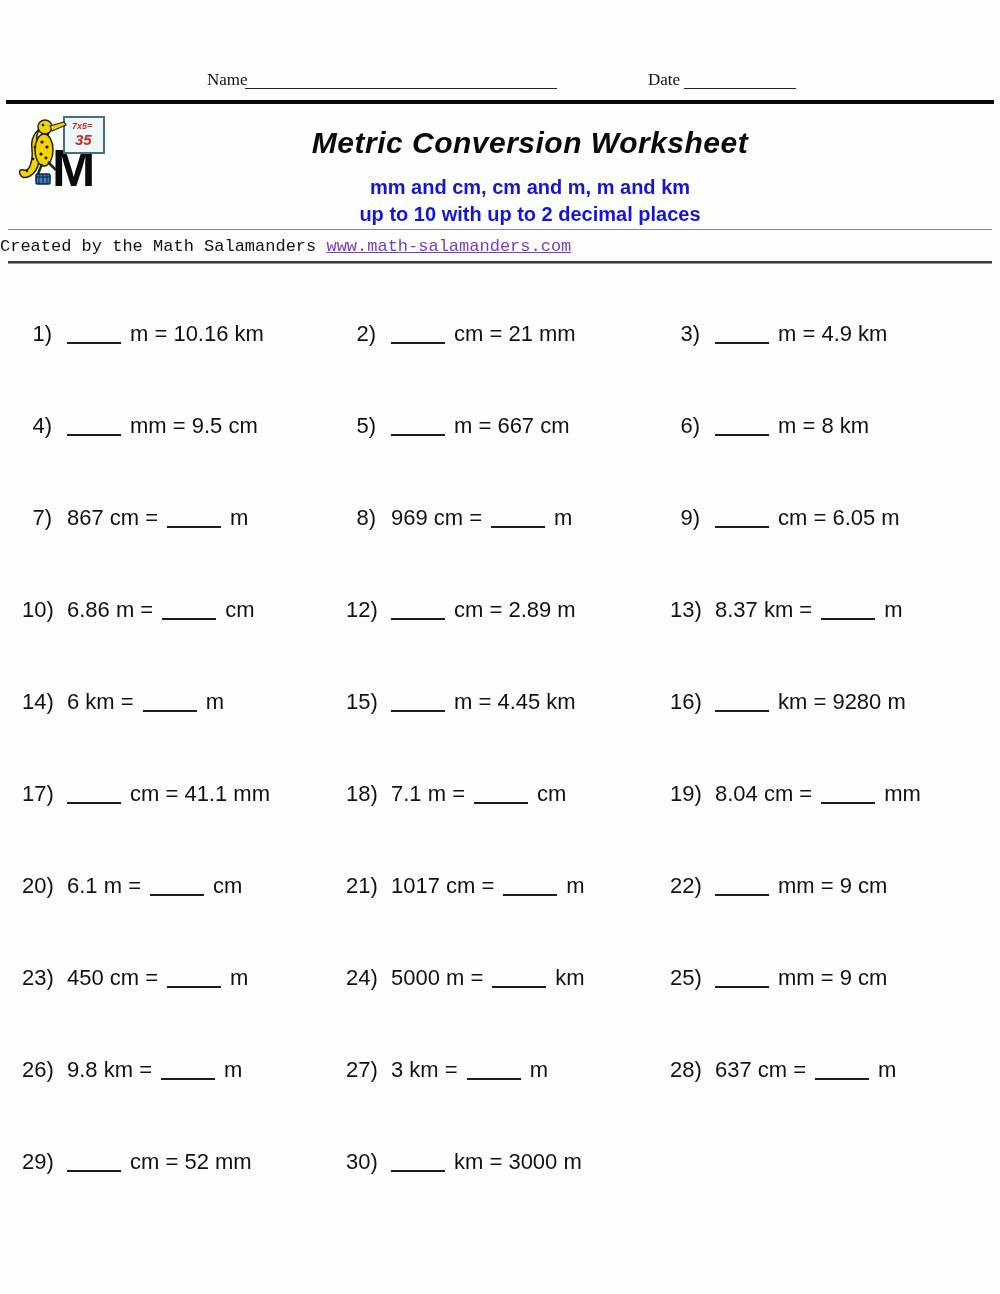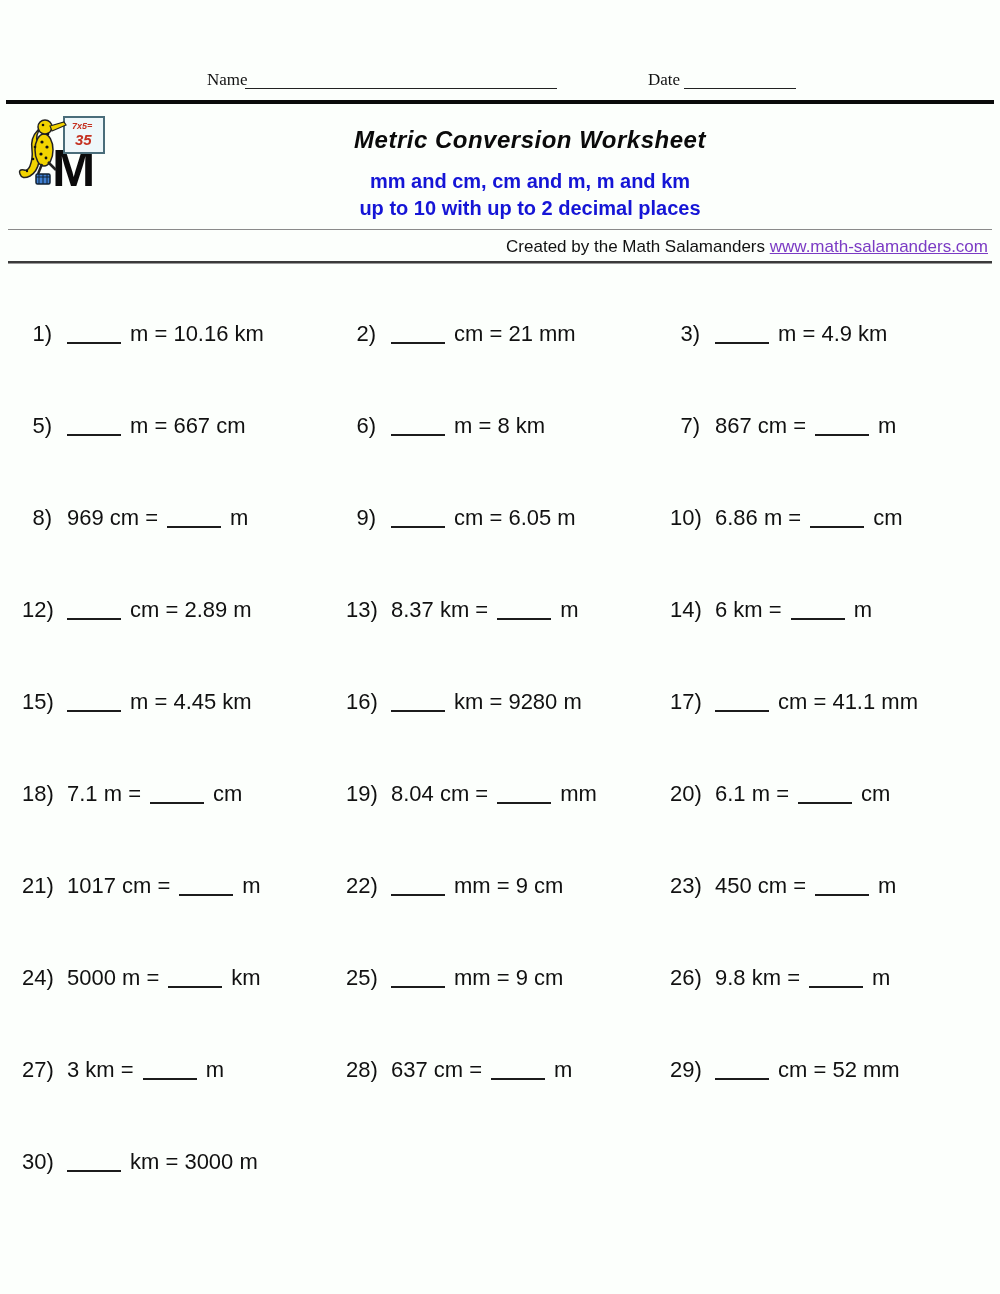--- a/index.html
+++ b/index.html
@@ -16,24 +16,24 @@
   .name-line{position:absolute;left:245px;top:0;width:312px;height:20px;border-bottom:1px solid #222;}
   .date-label{position:absolute;left:648px;top:2px;}
   .date-line{position:absolute;left:684px;top:0;width:112px;height:20px;border-bottom:1px solid #222;}
   
   .rule-thick{position:absolute;left:6px;right:6px;top:100px;height:4px;background:#0a0a0a;}
   .rule-thin{position:absolute;left:8px;right:8px;top:229px;height:0;border-top:1px solid #8a8a8a;}
   .rule-dark{position:absolute;left:8px;right:8px;top:261px;height:2px;background:#3a3a3a;border-bottom:1px solid #999;}
   
   .logo{position:absolute;left:12px;top:114px;width:108px;height:84px;}
   .header-center{position:absolute;left:120px;right:60px;top:126px;text-align:center;}
-  .page-title{font-size:24px;font-weight:bold;font-style:italic;color:#0a0a0a;letter-spacing:.5px;margin:0 0 14px 0;}
+  .page-title{font-size:30px;font-weight:bold;font-style:italic;color:#0a0a0a;letter-spacing:.5px;margin:0 0 14px 0;}
   .subtitle{font-size:20px;font-weight:bold;line-height:27px;margin:0;}
-  .credit{position:absolute;left:0;width:988px;top:237px;text-align:right;
-    font-family:Liberation Sans, sans-serif;font-size:17px;color:#111;}
+  .credit{position:absolute;left:0;width:988px;top:237px;text-align:left;
+    font-family:Liberation Mono, monospace;font-size:17px;color:#111;}
   .credit a{text-decoration:underline;}
   
   .problems{
     position:absolute;left:22px;top:288px;width:962px;
     display:grid;grid-template-columns:324px 324px 314px;
     grid-auto-rows:92px;align-items:center;
     font-size:22px;white-space:nowrap;
   }
   .problem{line-height:24px;}
   .problem-number{display:inline-block;width:30px;text-align:right;margin-right:15px;}
@@ -93,20 +93,21 @@
 <div class="credit">
   <span>Created by the Math Salamanders </span><a href="#" id="credit-link" style="color: rgb(123, 59, 196);">www.math-salamanders.com</a>
 </div>
 
 <div class="rule-dark"></div>
 
 <div class="problems">
     <div class="problem"><span class="problem-number">1)</span><span class="blank"></span><span class="ppost">m = 10.16 km</span></div>
     <div class="problem"><span class="problem-number">2)</span><span class="blank"></span><span class="ppost">cm = 21 mm</span></div>
     <div class="problem"><span class="problem-number">3)</span><span class="blank"></span><span class="ppost">m = 4.9 km</span></div>
+    <div class="problem"><span class="problem-number">4)</span><span class="blank"></span><span class="ppost">mm = 9.5 cm</span></div>
     <div class="problem"><span class="problem-number">5)</span><span class="blank"></span><span class="ppost">m = 667 cm</span></div>
     <div class="problem"><span class="problem-number">6)</span><span class="blank"></span><span class="ppost">m = 8 km</span></div>
     <div class="problem"><span class="problem-number">7)</span><span class="ppre">867 cm =</span><span class="blank"></span><span class="ppost">m</span></div>
     <div class="problem"><span class="problem-number">8)</span><span class="ppre">969 cm =</span><span class="blank"></span><span class="ppost">m</span></div>
     <div class="problem"><span class="problem-number">9)</span><span class="blank"></span><span class="ppost">cm = 6.05 m</span></div>
     <div class="problem"><span class="problem-number">10)</span><span class="ppre">6.86 m =</span><span class="blank"></span><span class="ppost">cm</span></div>
     <div class="problem"><span class="problem-number">12)</span><span class="blank"></span><span class="ppost">cm = 2.89 m</span></div>
     <div class="problem"><span class="problem-number">13)</span><span class="ppre">8.37 km =</span><span class="blank"></span><span class="ppost">m</span></div>
     <div class="problem"><span class="problem-number">14)</span><span class="ppre">6 km =</span><span class="blank"></span><span class="ppost">m</span></div>
     <div class="problem"><span class="problem-number">15)</span><span class="blank"></span><span class="ppost">m = 4.45 km</span></div>

